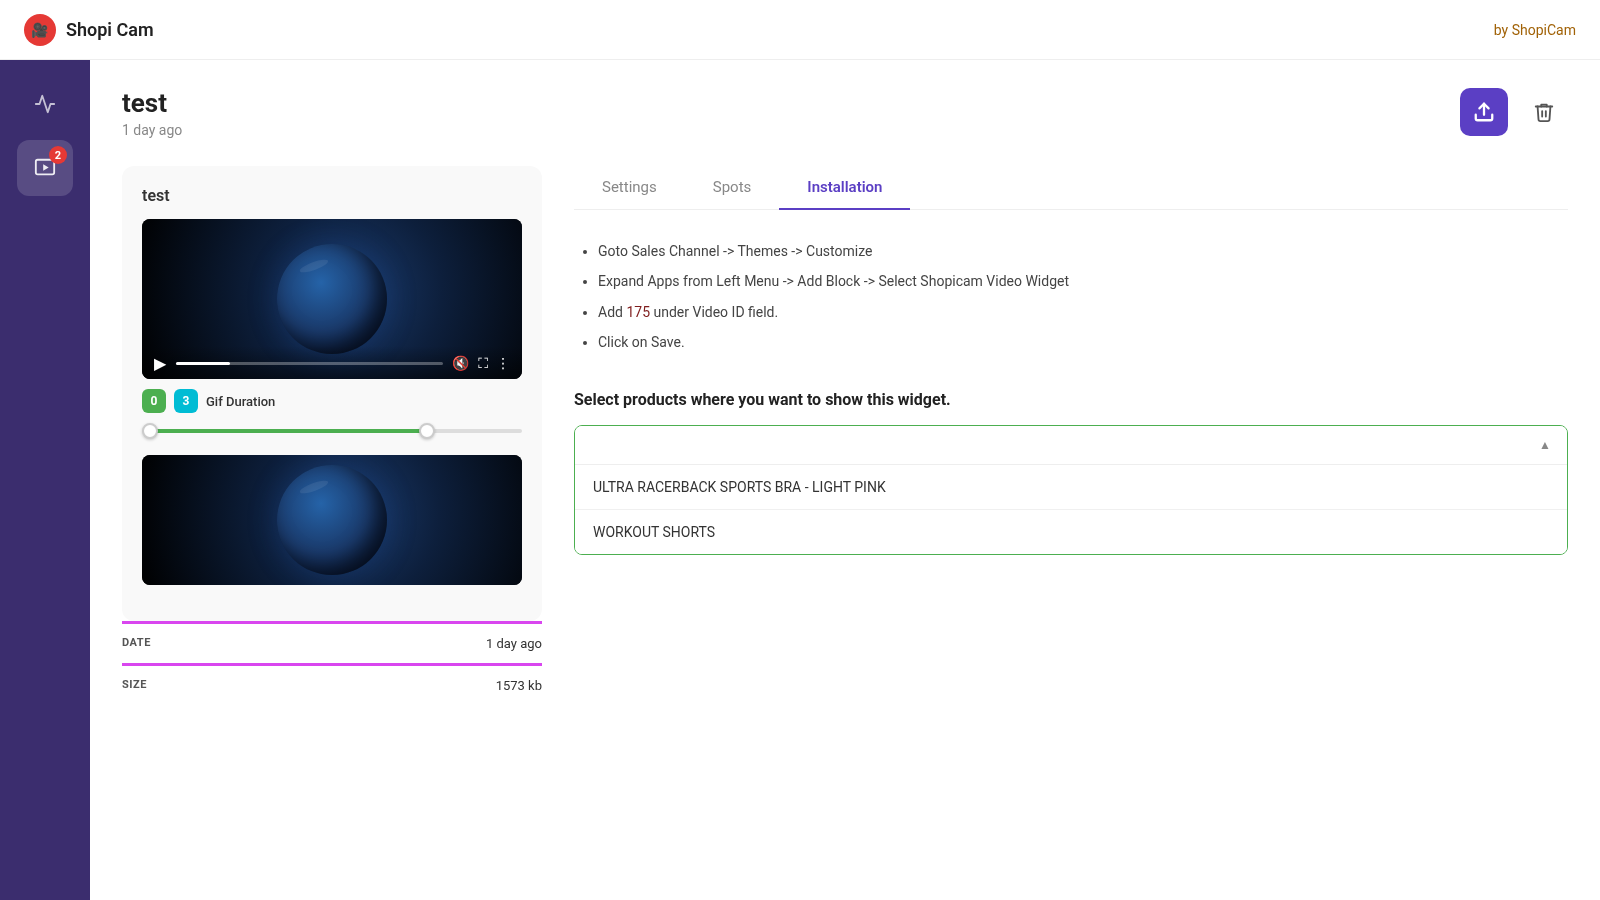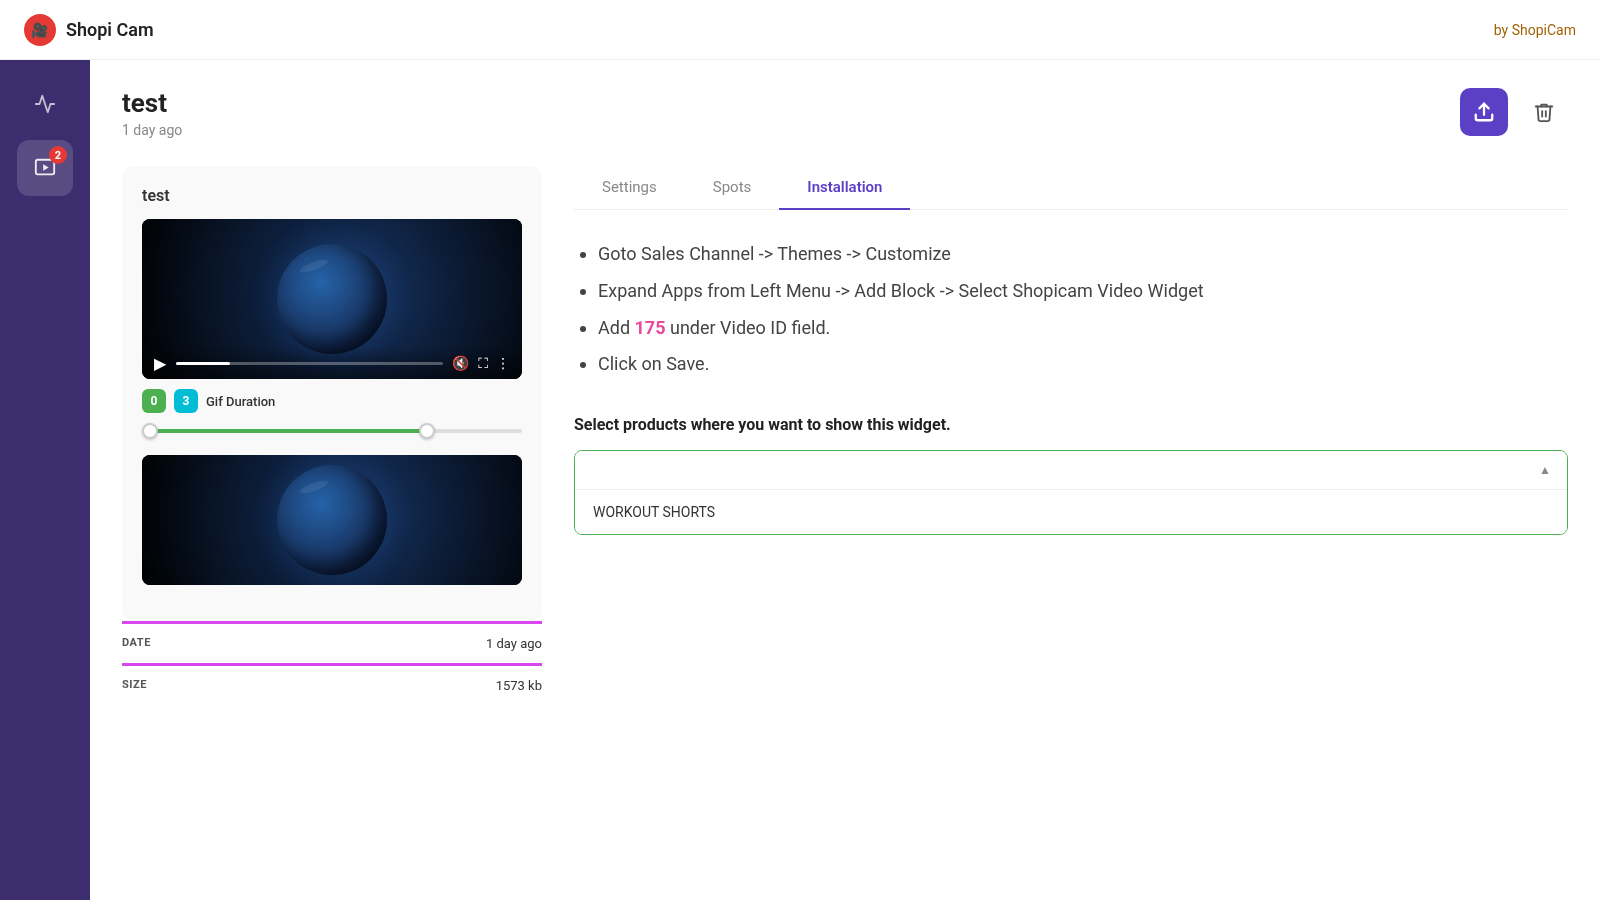--- a/index.html
+++ b/index.html
@@ -379,28 +379,28 @@
       font-size: 16px;
       font-weight: 700;
       color: #222;
       margin-bottom: 16px;
     }
     .install-list {
       list-style: disc;
       padding-left: 24px;
     }
     .install-list li {
-      font-size: 18px;
+      font-size: 14px;
       color: #444;
       margin-bottom: 8px;
       line-height: 1.6;
     }
     .highlight-id {
-      color: #ec4899;
-      font-weight: 700;
+      color: #7f1d1d;
+      font-weight: 400;
     }
 
     
     .products-section .select-title {
       font-size: 16px;
       font-weight: 700;
       color: #222;
       margin-bottom: 16px;
     }
     .product-dropdown {
@@ -563,20 +563,23 @@
           </ul>
         </div>
 
         <div class="products-section">
           <p class="select-title">Select products where you want to show this widget.</p>
           <div class="product-dropdown">
             <div class="product-dropdown-header">
               <span class="dropdown-arrow">▲</span>
             </div>
             <div class="product-item">
+              <span>ULTRA RACERBACK SPORTS BRA - LIGHT PINK</span>
+            </div>
+            <div class="product-item">
               <span>WORKOUT SHORTS</span>
             </div>
           </div>
         </div>
       </div>
     </div>
   </div>
 </div>
 
 </body></html>

